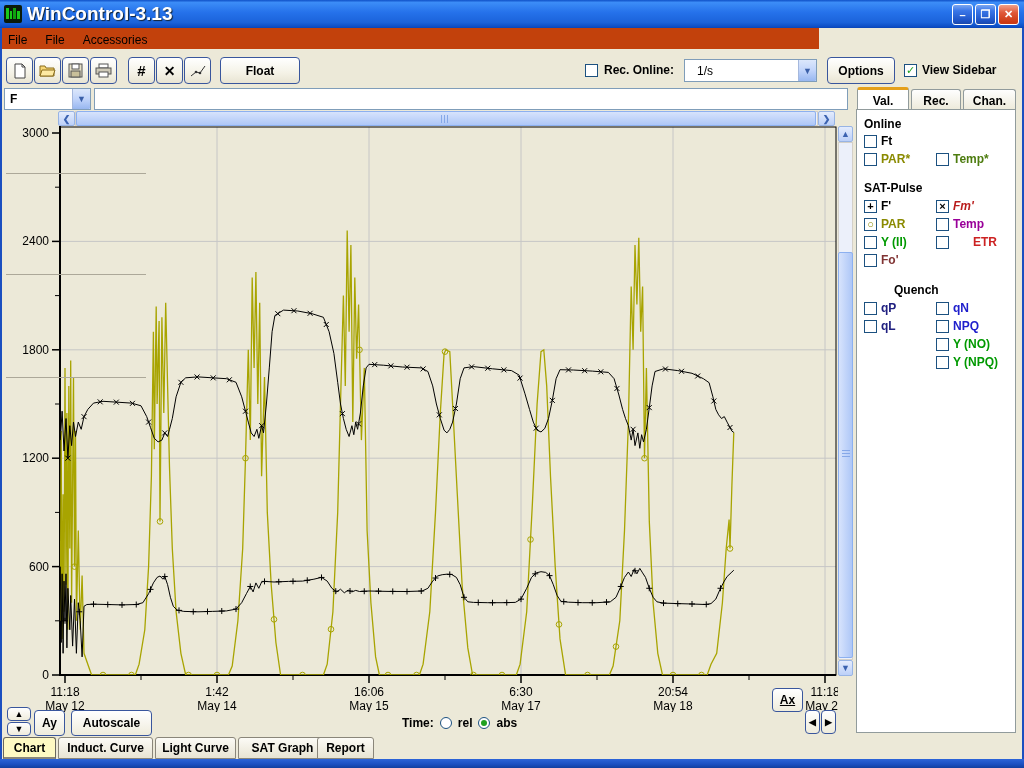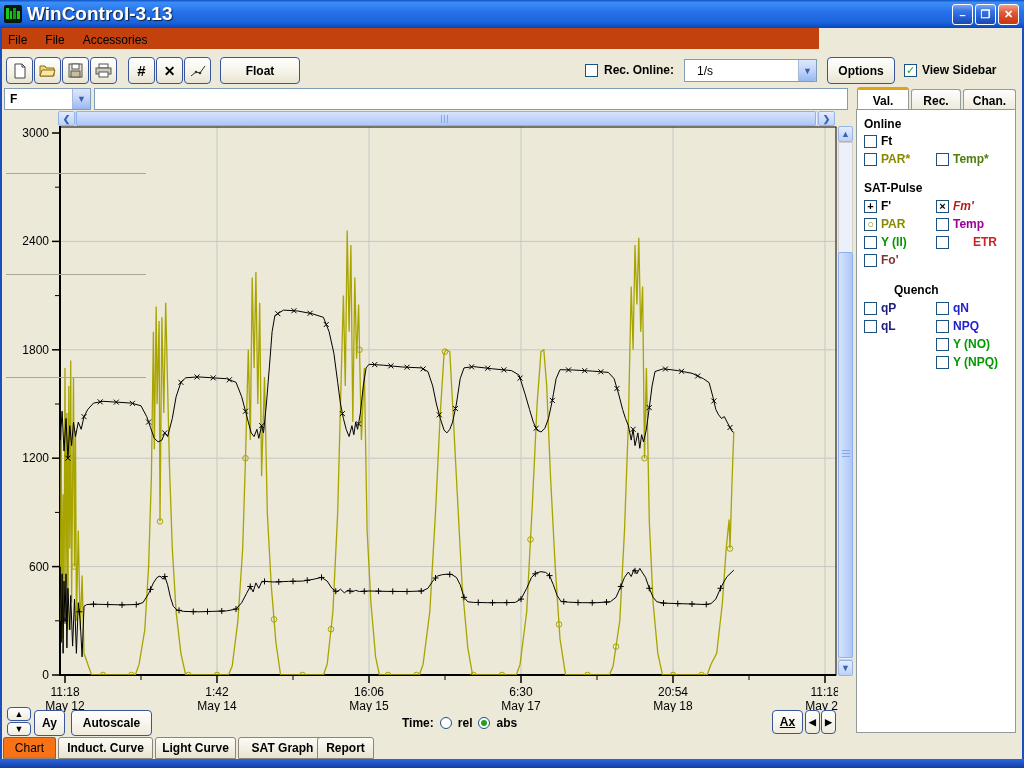--- a/index.html
+++ b/index.html
@@ -51,21 +51,21 @@
   .cbrow{position:absolute;display:flex;align-items:center;gap:4px;font-weight:bold;}
   .sep{position:absolute;left:6px;width:140px;border-top:1px solid #aca899;}
   
   .foot-btn{border:1px solid #39569d;border-radius:4px;box-sizing:border-box;font-weight:bold;
     background:linear-gradient(180deg,#ffffff,#efecdc);display:flex;align-items:center;justify-content:center;}
   .radio{width:12px;height:12px;border-radius:50%;border:1px solid #1c5180;background:#fff;box-sizing:border-box;
     display:inline-block;position:relative;}
   .radio.sel::after{content:"";position:absolute;left:2px;top:2px;width:6px;height:6px;border-radius:50%;background:#21a121;}
   .btab{position:absolute;top:737px;height:22px;box-sizing:border-box;border:1px solid #8a867a;border-radius:3px 3px 0 0;
     background:linear-gradient(180deg,#fcfbf6,#e8e4d3);display:flex;align-items:center;justify-content:center;font-weight:bold;}
-  .btab.active{background:#f97316;border:1px solid #6a675e;border-bottom:2px solid #8a867a;font-weight:normal;}
+  .btab.active{background:#fef9c3;border:1px solid #6a675e;border-bottom:2px solid #8a867a;font-weight:bold;}
   #bottom-strip{left:0;top:759px;width:1024px;height:9px;
     background:linear-gradient(180deg,#2c64d8,#1b4fc0 60%,#123f9e);}
   #left-edge{left:0;top:28px;width:2px;height:731px;background:#1b4fc0;}
   #right-edge{left:1022px;top:28px;width:2px;height:731px;background:#1b4fc0;}
   svg text{font-family:"Liberation Sans",sans-serif;}
 </style>
 </head>
 <body>
 
 <div id="titlebar" class="abs">
@@ -429,21 +429,21 @@
 <div class="abs foot-btn" style="left:71px;top:710px;width:81px;height:26px;">Autoscale</div>
 
 <div class="abs" style="left:402px;top:716px;display:flex;align-items:center;gap:6px;">
   <span class="bold">Time:</span>
   <span class="radio"></span>
   <span class="bold">rel</span>
   <span class="radio sel"></span>
   <span class="bold">abs</span>
 </div>
 
-<div class="abs foot-btn" style="left:772px;top:710px;width:31px;height:24px;text-decoration:underline;">Ax</div>
+<div class="abs foot-btn" style="left:772px;top:688px;width:31px;height:24px;text-decoration:underline;">Ax</div>
 <div class="abs foot-btn" style="left:805px;top:710px;width:15px;height:24px;">
     <span style="font-size:9px;">◀</span>
   </div>
 <div class="abs foot-btn" style="left:821px;top:710px;width:15px;height:24px;">
     <span style="font-size:9px;">▶</span>
   </div>
 
 <div class="btab active" style="left:3px;width:53px;">Chart</div>
 <div class="btab" style="left:58px;width:95px;">Induct. Curve</div>
 <div class="btab" style="left:155px;width:81px;">Light Curve</div>

